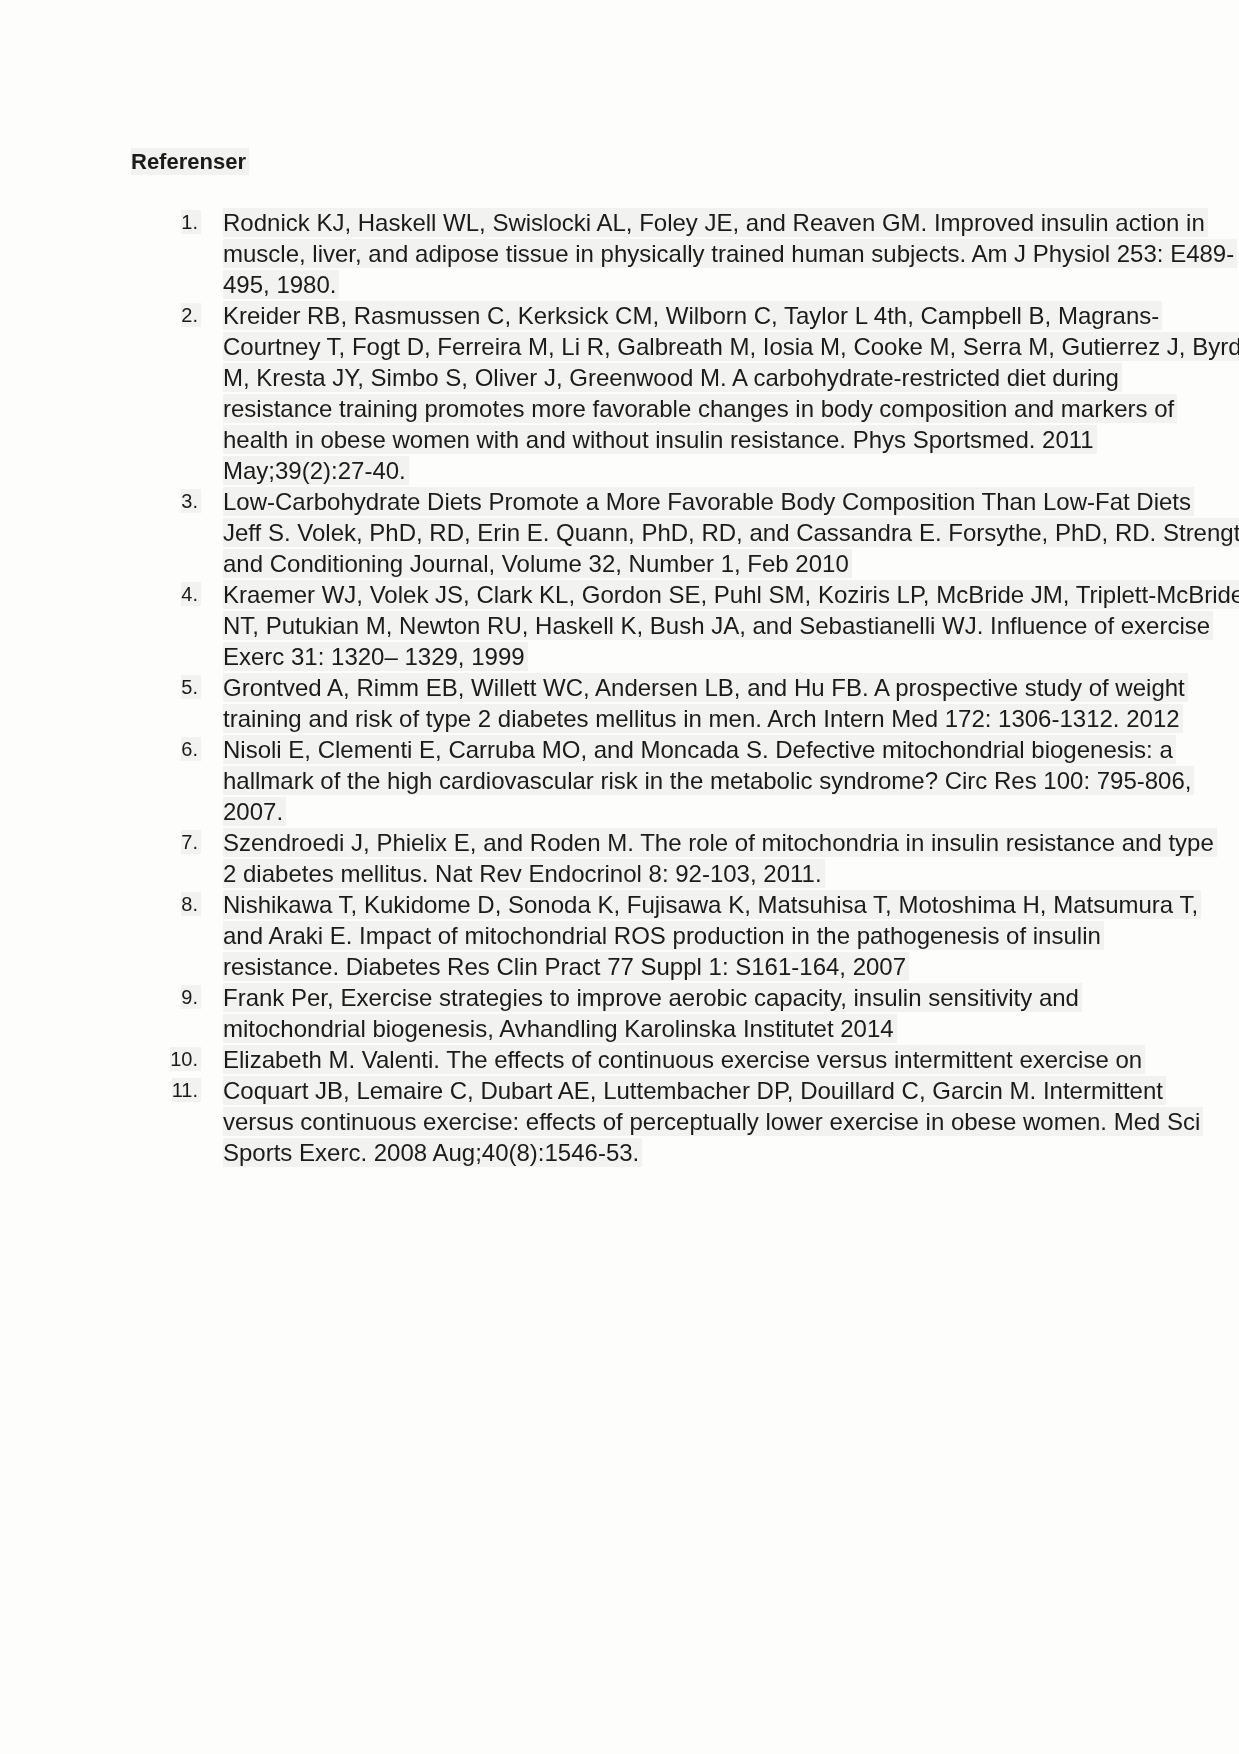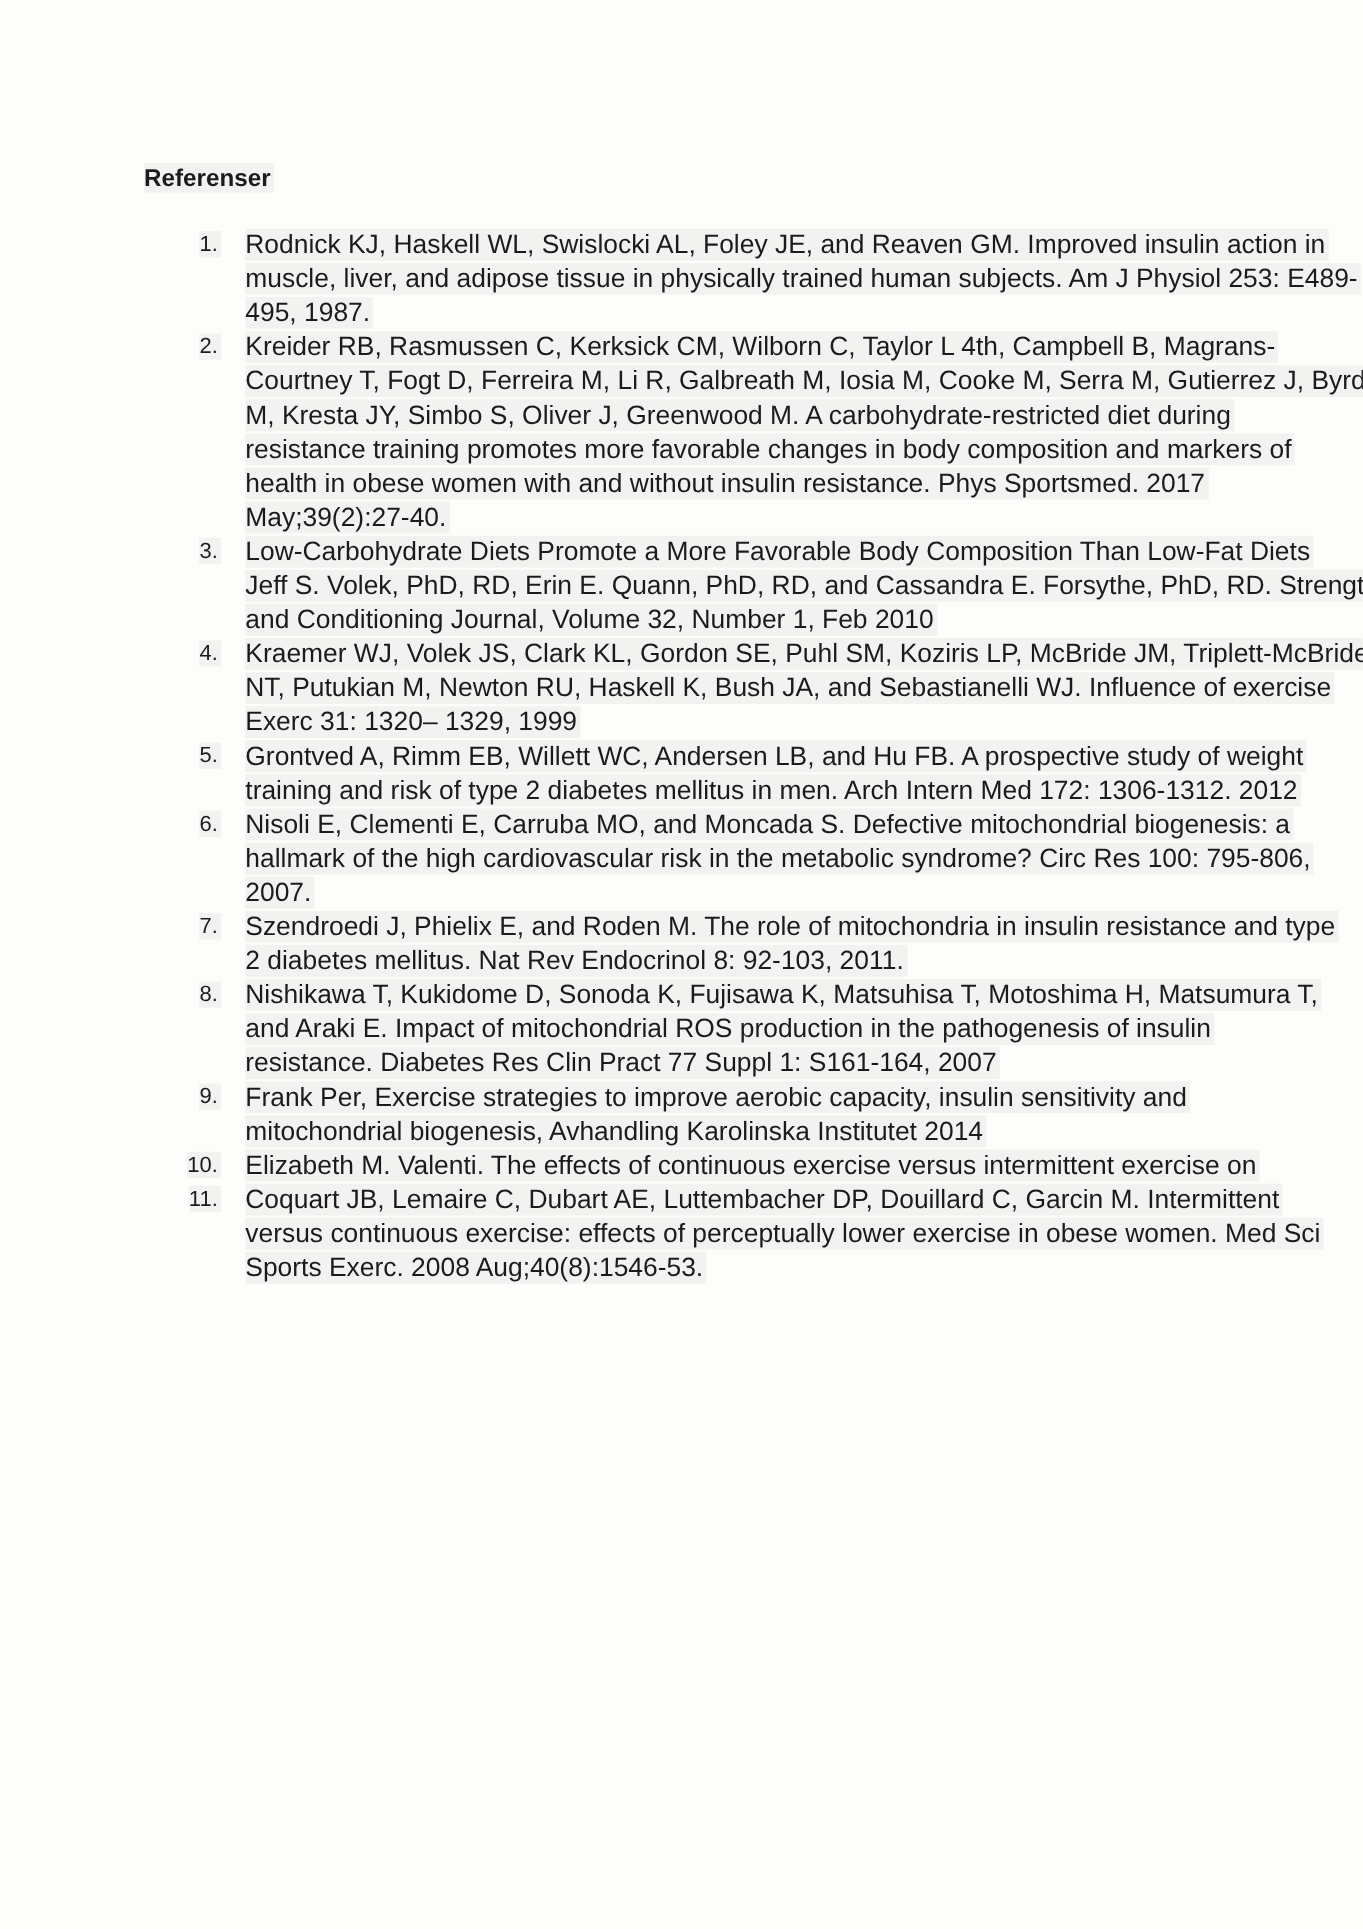--- a/index.html
+++ b/index.html
@@ -56,31 +56,31 @@
 <body>
 
 <div class="page">
   <h1 class="heading"><span class="band">Referenser</span></h1>
   <div class="refs" id="refs">
       <div class="ref-item">
         <div class="ref-num"><span class="band">1.</span></div>
         <div class="ref-lines">
           <div class="ref-line"><span class="band">Rodnick KJ, Haskell WL, Swislocki AL, Foley JE, and Reaven GM. Improved insulin action in</span></div>
           <div class="ref-line"><span class="band">muscle, liver, and adipose tissue in physically trained human subjects. Am J Physiol 253: E489-</span></div>
-          <div class="ref-line"><span class="band">495, 1987.</span></div>
+          <div class="ref-line"><span class="band">495, 1980.</span></div>
         </div>
       </div>
       <div class="ref-item">
         <div class="ref-num"><span class="band">2.</span></div>
         <div class="ref-lines">
           <div class="ref-line"><span class="band">Kreider RB, Rasmussen C, Kerksick CM, Wilborn C, Taylor L 4th, Campbell B, Magrans-</span></div>
           <div class="ref-line"><span class="band">Courtney T, Fogt D, Ferreira M, Li R, Galbreath M, Iosia M, Cooke M, Serra M, Gutierrez J, Byrd</span></div>
           <div class="ref-line"><span class="band">M, Kresta JY, Simbo S, Oliver J, Greenwood M. A carbohydrate-restricted diet during</span></div>
           <div class="ref-line"><span class="band">resistance training promotes more favorable changes in body composition and markers of</span></div>
-          <div class="ref-line"><span class="band">health in obese women with and without insulin resistance. Phys Sportsmed. 2017</span></div>
+          <div class="ref-line"><span class="band">health in obese women with and without insulin resistance. Phys Sportsmed. 2011</span></div>
           <div class="ref-line"><span class="band">May;39(2):27-40.</span></div>
         </div>
       </div>
       <div class="ref-item">
         <div class="ref-num"><span class="band">3.</span></div>
         <div class="ref-lines">
           <div class="ref-line"><span class="band">Low-Carbohydrate Diets Promote a More Favorable Body Composition Than Low-Fat Diets</span></div>
           <div class="ref-line"><span class="band">Jeff S. Volek, PhD, RD, Erin E. Quann, PhD, RD, and Cassandra E. Forsythe, PhD, RD. Strength</span></div>
           <div class="ref-line"><span class="band">and Conditioning Journal, Volume 32, Number 1, Feb 2010</span></div>
         </div>

